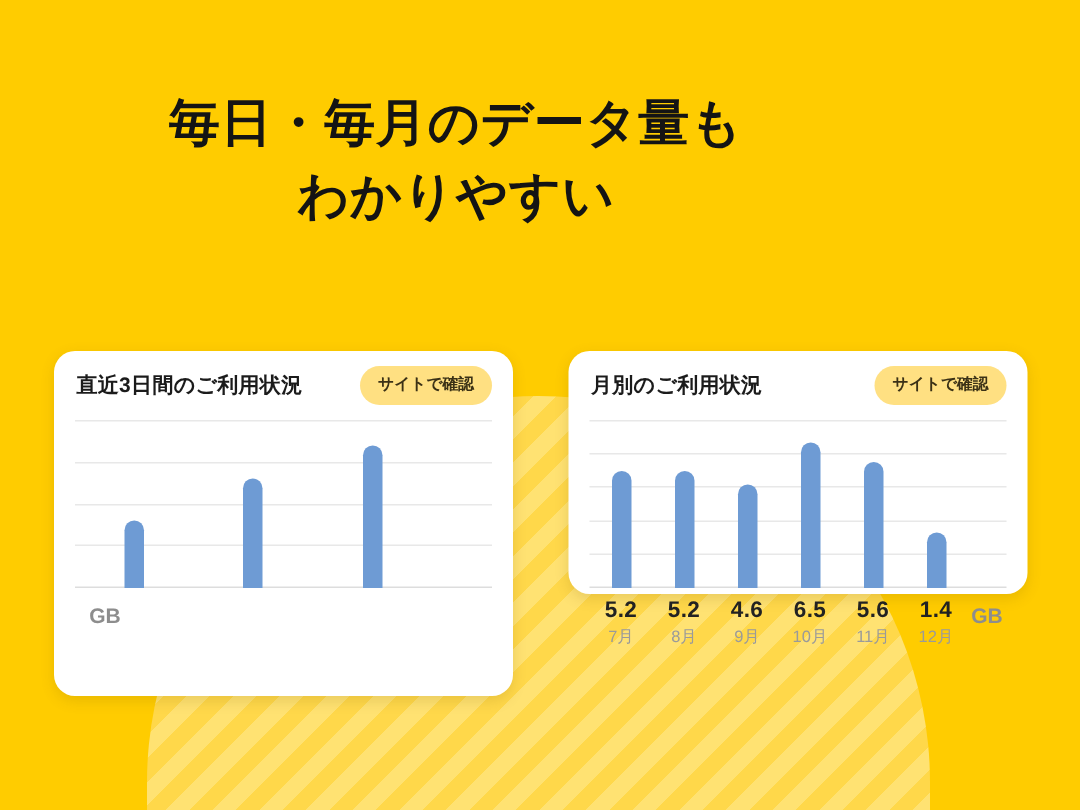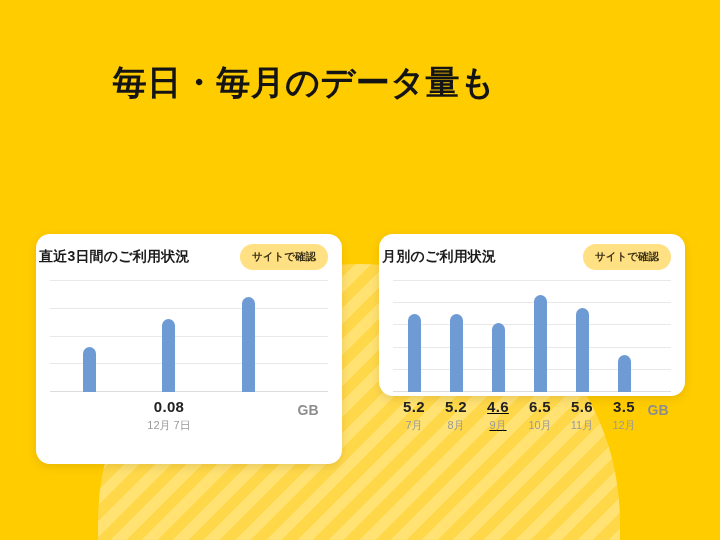--- a/index.html
+++ b/index.html
@@ -77,21 +77,21 @@
     top: 234px;
     width: 306px;
     height: 162px;
   }
 
   .card-head {
     position: relative;
     height: 46px;
     display: flex;
     align-items: center;
-    padding: 0 14px 0 3px;
+    padding: 0 14px 0 15px;
     box-sizing: border-box;
   }
   .card-title {
     font-size: 14px;
     font-weight: 700;
     color: #1b1b1b;
     letter-spacing: 0.2px;
     white-space: nowrap;
   }
   .site-btn {
@@ -180,20 +180,21 @@
 </style>
 </head>
 <body>
 
 <div class="stage">
 
   <div class="blob"></div>
 
   <div class="headline">
     <span class="line">毎日・毎月のデータ量も</span>
+    <span class="line">わかりやすい</span>
   </div>
 
   <div class="card" id="card-daily">
     <div class="card-head">
       <span class="card-title">直近3日間のご利用状況</span>
       <button class="site-btn">サイトで確認</button>
     </div>
     <div class="plot">
       <div class="gridlines">
           <div class="gridline"></div>
@@ -209,24 +210,20 @@
           <div class="bar-slot" style="flex: 1 1 0px;">
             <div class="bar" style="height: 65%; background: rgb(110, 155, 212);"></div>
           </div>
           <div class="bar-slot" style="flex: 1 1 0px;">
             <div class="bar" style="height: 85%; background: rgb(110, 155, 212);"></div>
           </div>
           <div class="bar-slot gb-slot" style="flex: 0 0 40px;"></div>
         </div>
     </div>
     <div class="labels">
-        <div class="label-slot" style="flex: 1 1 0px;">
-          <div class="value">0.08</div>
-          <div class="period">12月 7日</div>
-        </div>
         <div class="label-slot" style="flex: 0 0 40px;">
           <div class="unit">GB</div>
         </div>
       </div>
   </div>
 
   <div class="card" id="card-monthly">
     <div class="card-head">
       <span class="card-title">月別のご利用状況</span>
       <button class="site-btn">サイトで確認</button>
@@ -264,34 +261,34 @@
     </div>
     <div class="labels">
         <div class="label-slot" style="flex: 1 1 0px;">
           <div class="value">5.2</div>
           <div class="period">7月</div>
         </div>
         <div class="label-slot" style="flex: 1 1 0px;">
           <div class="value">5.2</div>
           <div class="period">8月</div>
         </div>
-        <div class="label-slot" style="flex: 1 1 0px; text-decoration: underline;">
+        <div class="label-slot" style="flex: 1 1 0px;">
           <div class="value">4.6</div>
           <div class="period">9月</div>
         </div>
         <div class="label-slot" style="flex: 1 1 0px;">
           <div class="value">6.5</div>
           <div class="period">10月</div>
         </div>
         <div class="label-slot" style="flex: 1 1 0px;">
           <div class="value">5.6</div>
           <div class="period">11月</div>
         </div>
         <div class="label-slot" style="flex: 1 1 0px;">
-          <div class="value">3.5</div>
+          <div class="value">1.4</div>
           <div class="period">12月</div>
         </div>
         <div class="label-slot" style="flex: 0 0 26px;">
           <div class="unit">GB</div>
         </div>
       </div>
   </div>
 
 </div>
 

